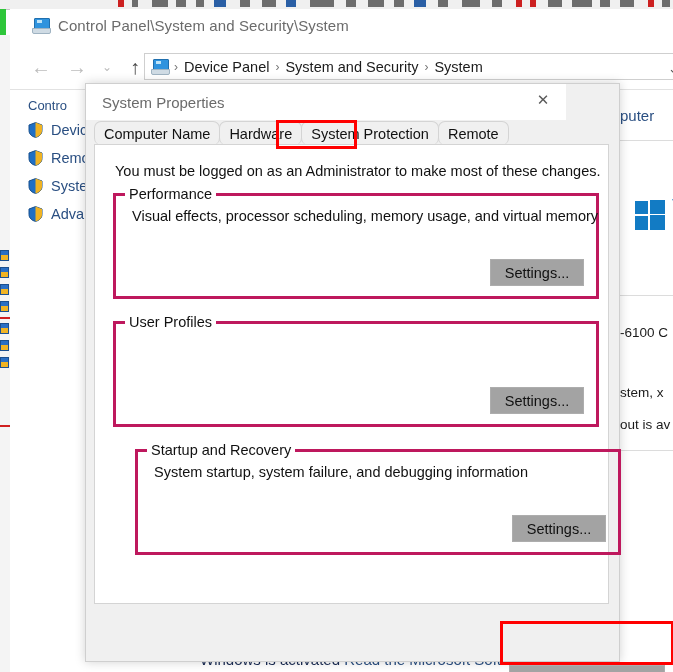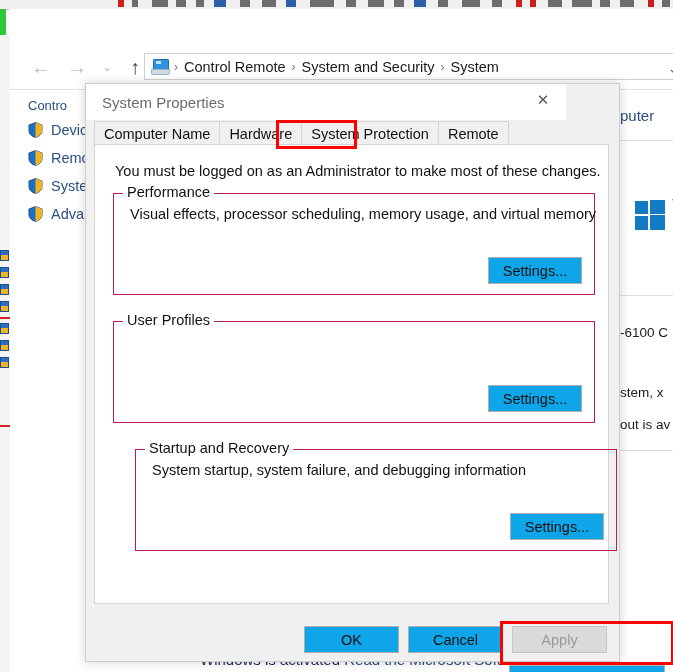--- a/index.html
+++ b/index.html
@@ -222,20 +222,21 @@
     height: 24px; padding: 0 9px;
     font-size: 14.5px; color: #111;
     display: flex; align-items: center;
     background: #f0f0f0;
     border-left: 1px solid #d4d4d4;
     border-top: 1px solid #d4d4d4;
     border-right: 1px solid #d4d4d4;
     box-sizing: border-box;
     margin-right: -1px;
     white-space: nowrap;
+    border-radius: 7px;
   }
   .tab.active {
     background: #ffffff;
     border-bottom: 1px solid #ffffff;
     height: 26px;
     position: relative; z-index: 3;
   }
   .tab-highlight {
     position: absolute; left: 190px; top: 36px;
     width: 81px; height: 29px;
@@ -253,34 +254,34 @@
   }
 
   .admin-note {
     position: absolute; left: 20px; top: 18px;
     font-size: 14.5px; color: #111; white-space: nowrap;
   }
 
   
   .group {
     position: absolute; left: 18px; width: 480px;
-    border: 1px solid #be185d;
+    border: 3px solid #be185d;
     background: transparent;
   }
   .group > legend, .group .legend {
     position: absolute; left: 9px; top: -10px;
     background: #ffffff; padding: 0 4px;
     font-size: 14.5px; color: #111; white-space: nowrap;
   }
   .group .desc {
     position: absolute; left: 16px; top: 12px;
     font-size: 14.5px; color: #111; white-space: nowrap;
   }
   .btn {
-    background: #0ea5e9;
+    background: #a3a3a3;
     border: 1px solid #adadad;
     font-family: "Liberation Sans", sans-serif;
     font-size: 14.5px; color: #111;
     display: flex; align-items: center; justify-content: center;
     box-sizing: border-box;
     white-space: nowrap;
   }
   .group .btn {
     position: absolute; right: 12px; bottom: 10px;
     width: 94px; height: 27px;
@@ -351,37 +352,46 @@
     <span class="rail-icon" style="top:266px;"></span>
     <span class="rail-sep" style="top:282px;"></span>
     <span class="rail-icon" style="top:288px;"></span>
     <span class="rail-icon" style="top:305px;"></span>
     <span class="rail-icon" style="top:322px;"></span>
     <span class="rail-sep" style="top:390px;"></span>
   </div>
 
   <div class="cp-window">
 
+    <div class="cp-titlebar">
+      <div class="cp-title-row">
+        <span class="mon-icon">
+          <span class="screen"></span>
+            <span class="base"></span>
+        </span>
+        <span class="cp-title-text">Control Panel\System and Security\System</span>
+      </div>
+    </div>
 
     <div class="cp-navbar">
       <div class="nav-btns">
         <span class="nav-btn">←</span>
         <span class="nav-btn">→</span>
         <span class="nav-btn drop">⌄</span>
         <span class="nav-btn up">↑</span>
       </div>
     </div>
 
     <div class="addr-box">
       <span class="mon-icon">
         <span class="screen"></span>
           <span class="base"></span>
       </span>
       <span class="crumb-sep">›</span>
-      <span class="crumb">Control Remote</span>
+      <span class="crumb">Device Panel</span>
       <span class="crumb-sep">›</span>
       <span class="crumb">System and Security</span>
       <span class="crumb-sep">›</span>
       <span class="crumb">System</span>
     </div>
     <span class="addr-chevron">⌄</span>
 
     <div class="cp-divider"></div>
 
     <div class="cp-sidenav">
@@ -485,24 +495,19 @@
 
         <div class="group" style="top:304px; height:100px;margin-left:22px;">
           <span class="legend">Startup and Recovery</span>
           <span class="desc">System startup, system failure, and debugging information</span>
           <div class="btn">Settings...</div>
         </div>
       </div>
 
       <div class="btn env-btn">Environment Variables...</div>
 
-      <div class="dlg-footer">
-        <div class="btn foot-btn ok">OK</div>
-        <div class="btn foot-btn cancel">Cancel</div>
-        <div class="btn foot-btn apply">Apply</div>
-      </div>
     </div>
 
     <div class="tab-highlight"></div>
     <div class="env-highlight"></div>
   </div>
 
 </div>
 
 </body></html>

